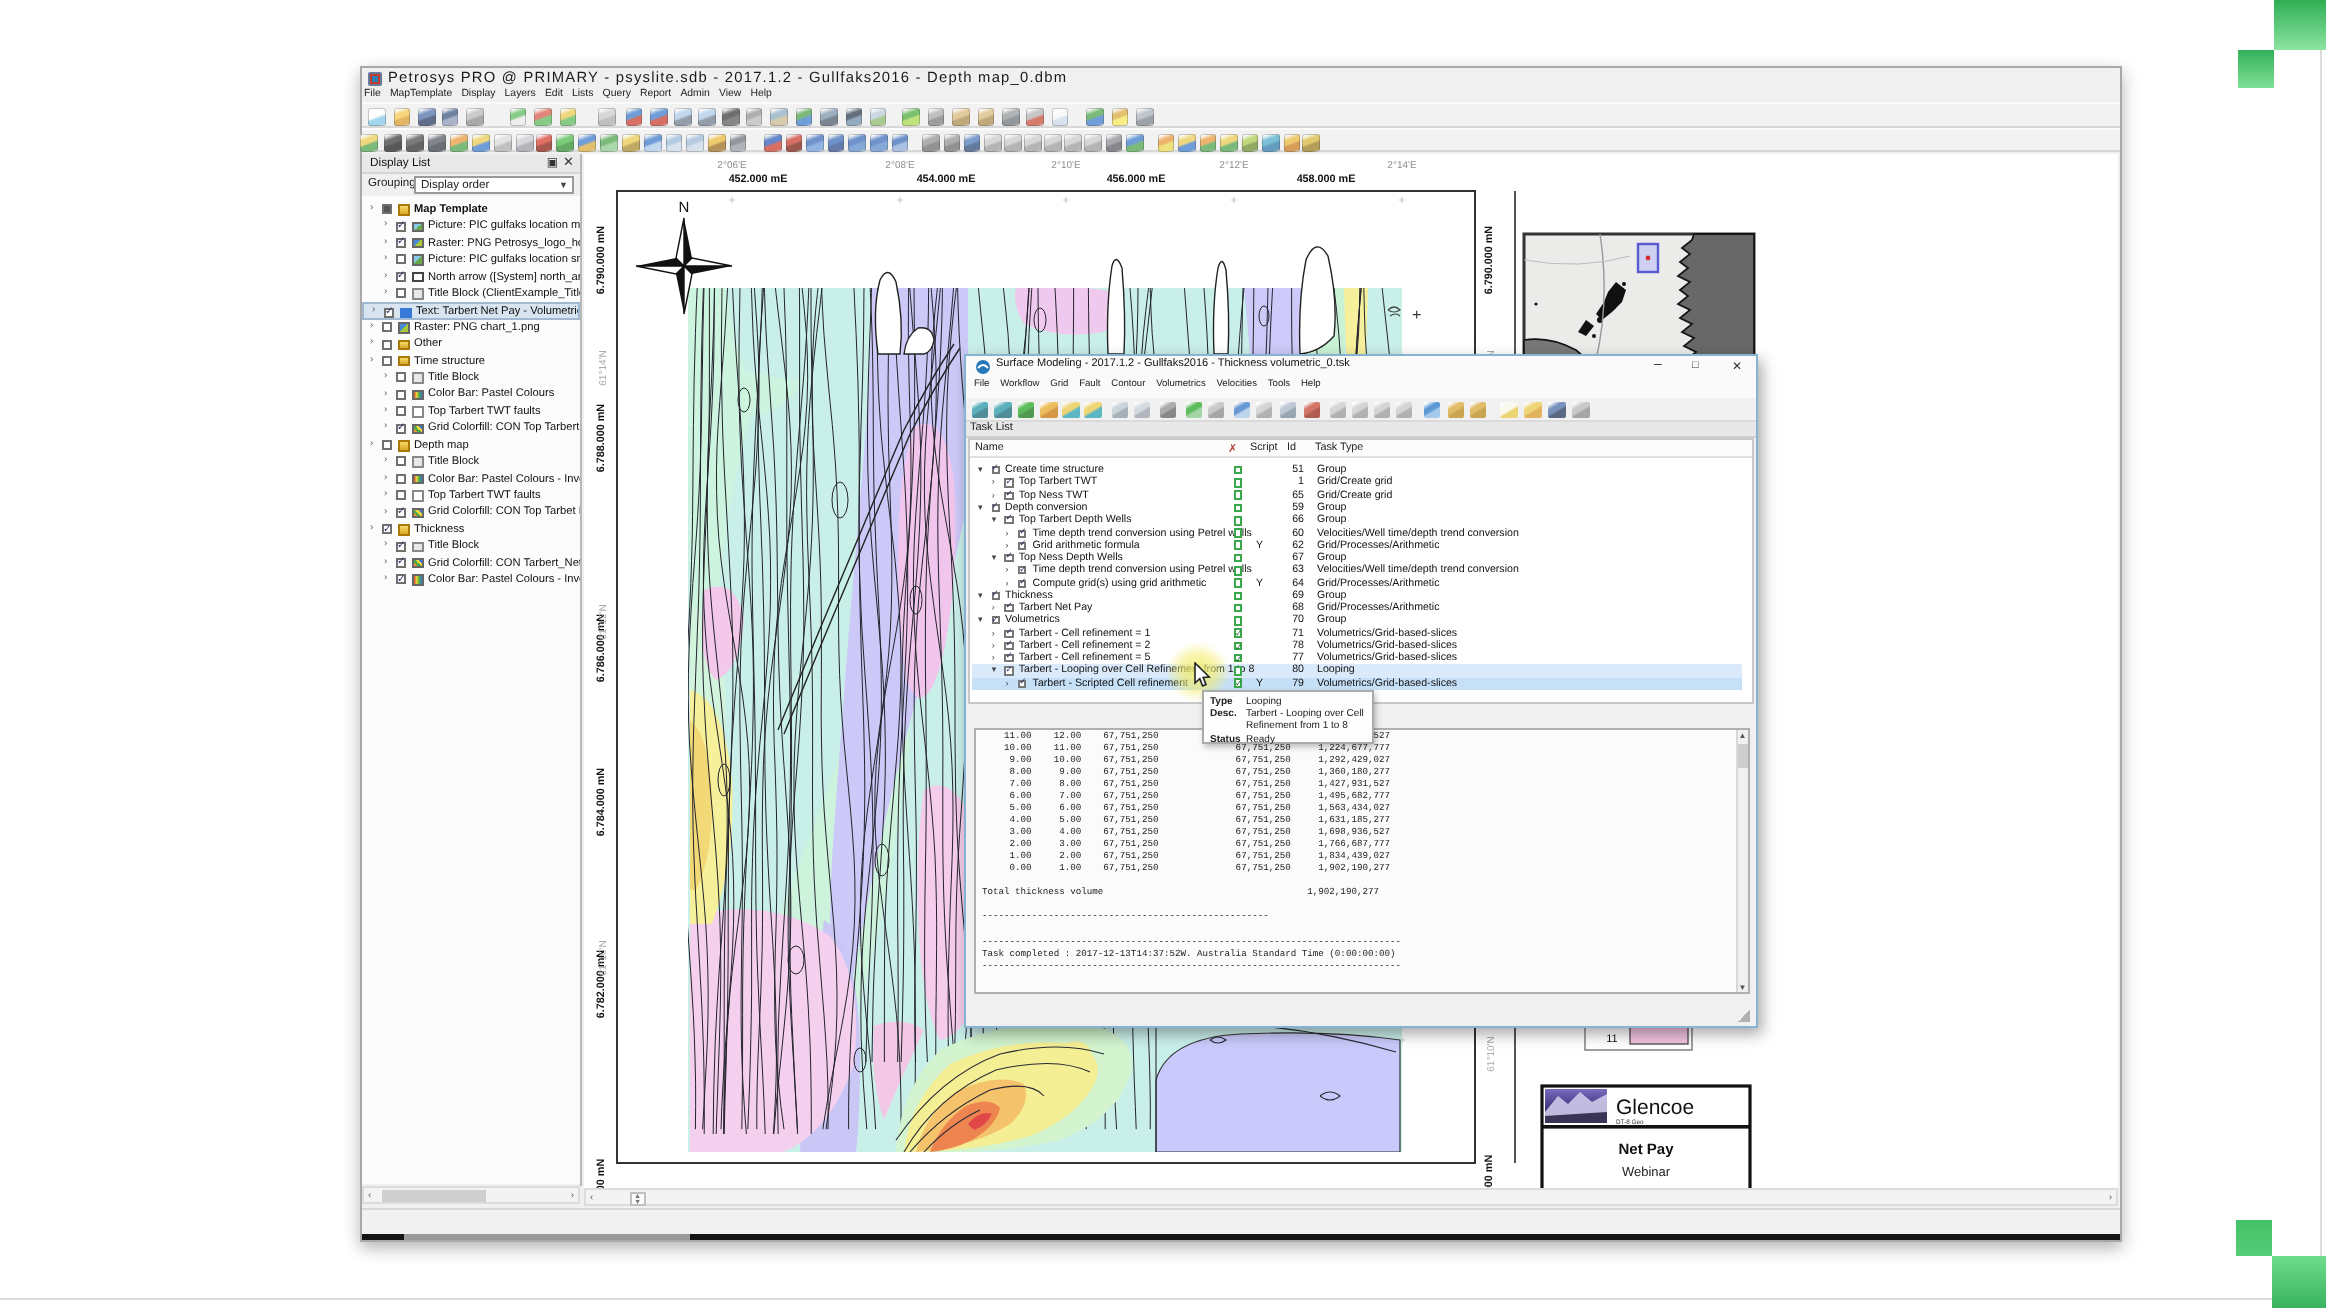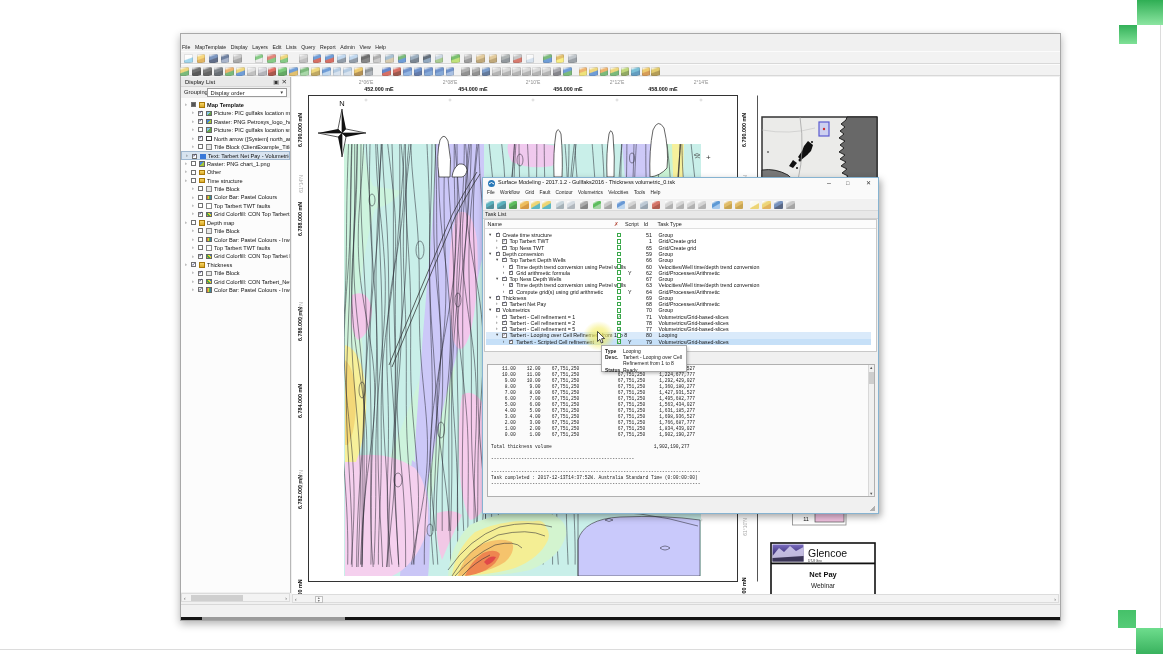--- a/index.html
+++ b/index.html
@@ -25,20 +25,25 @@
 <body>
 <div id="page">
   <div class="abs" style="left:1160px;top:0;width:1px;height:654px;background:#dcdcdc;"></div>
   <div class="abs" style="left:0;top:649px;width:1163px;height:1px;background:#dcdcdc;"></div>
   <div class="abs" style="left:1137px;top:0;width:26px;height:25px;background:linear-gradient(#2fae54,#8ce5a1);"></div>
   <div class="abs" style="left:1119px;top:25px;width:18px;height:19px;background:linear-gradient(#33b159,#7fe096);"></div>
   <div class="abs" style="left:1118px;top:610px;width:18px;height:18px;background:linear-gradient(#45c169,#55cc77);"></div>
   <div class="abs" style="left:1136px;top:628px;width:27px;height:26px;background:linear-gradient(#6edd8d,#39b25e);"></div>
 
   <div id="appwin">
+    <div id="titlebar"><svg class="abs" style="left:3px;top:1.5px" width="7" height="7">
+          <rect width="7" height="7" rx="1" fill="#6a7a9a"></rect>
+          <rect x="1" y="1" width="5" height="5" fill="#c0392b"></rect>
+          <rect x="2" y="2" width="3" height="3" fill="#2980b9"></rect>
+        </svg><span style="margin-left:13px;">Petrosys PRO @ PRIMARY - psyslite.sdb - 2017.1.2 - Gullfaks2016 - Depth map_0.dbm</span></div>
     <div id="menubar"><span style="margin-left:1px;">File</span><span>MapTemplate</span><span>Display</span><span>Layers</span><span>Edit</span><span>Lists</span><span>Query</span><span>Report</span><span>Admin</span><span>View</span><span>Help</span></div>
     <div class="tbar" style="top:16.5px;height:13px;">
         <div class="abs" style="left:3.4px;top:2.6px;width:8.6px;height:8.6px;border-radius:1.5px;box-shadow:inset 0 0 0 0.5px rgba(70,70,70,0.3);background:linear-gradient(160deg,#ffffff 10%,#fdfdfd 32%,#fdfdfd 48%,#a2d7ee 58%,#a2d7ee 86%,#f0f0f0 96%);"></div>
 <div class="abs" style="left:15.9px;top:2.6px;width:8.6px;height:8.6px;border-radius:1.5px;box-shadow:inset 0 0 0 0.5px rgba(70,70,70,0.3);background:linear-gradient(160deg,#ffffff 10%,#f7d77e 32%,#f7d77e 48%,#e2b664 58%,#e2b664 86%,#f0f0f0 96%);"></div>
 <div class="abs" style="left:28.3px;top:2.6px;width:8.6px;height:8.6px;border-radius:1.5px;box-shadow:inset 0 0 0 0.5px rgba(70,70,70,0.3);background:linear-gradient(160deg,#ffffff 10%,#7c96c0 32%,#7c96c0 48%,#616e89 58%,#616e89 86%,#f0f0f0 96%);"></div>
 <div class="abs" style="left:39.8px;top:2.6px;width:8.6px;height:8.6px;border-radius:1.5px;box-shadow:inset 0 0 0 0.5px rgba(70,70,70,0.3);background:linear-gradient(160deg,#ffffff 10%,#6f81a0 32%,#6f81a0 48%,#a9b4cb 58%,#a9b4cb 86%,#f0f0f0 96%);"></div>
 <div class="abs" style="left:52.2px;top:2.6px;width:8.6px;height:8.6px;border-radius:1.5px;box-shadow:inset 0 0 0 0.5px rgba(70,70,70,0.3);background:linear-gradient(160deg,#ffffff 10%,#cbcbcb 32%,#cbcbcb 48%,#a9a9a9 58%,#a9a9a9 86%,#f0f0f0 96%);"></div>
 <div class="abs" style="left:73.7px;top:2.6px;width:8.6px;height:8.6px;border-radius:1.5px;box-shadow:inset 0 0 0 0.5px rgba(70,70,70,0.3);background:linear-gradient(160deg,#ffffff 10%,#86cb86 32%,#86cb86 48%,#eeeeee 58%,#eeeeee 86%,#f0f0f0 96%);"></div>
 <div class="abs" style="left:86.1px;top:2.6px;width:8.6px;height:8.6px;border-radius:1.5px;box-shadow:inset 0 0 0 0.5px rgba(70,70,70,0.3);background:linear-gradient(160deg,#ffffff 10%,#e2867b 32%,#e2867b 48%,#86cb86 58%,#86cb86 86%,#f0f0f0 96%);"></div>
 <div class="abs" style="left:98.5px;top:2.6px;width:8.6px;height:8.6px;border-radius:1.5px;box-shadow:inset 0 0 0 0.5px rgba(70,70,70,0.3);background:linear-gradient(160deg,#ffffff 10%,#eed77e 32%,#eed77e 48%,#86cb86 58%,#86cb86 86%,#f0f0f0 96%);"></div>

